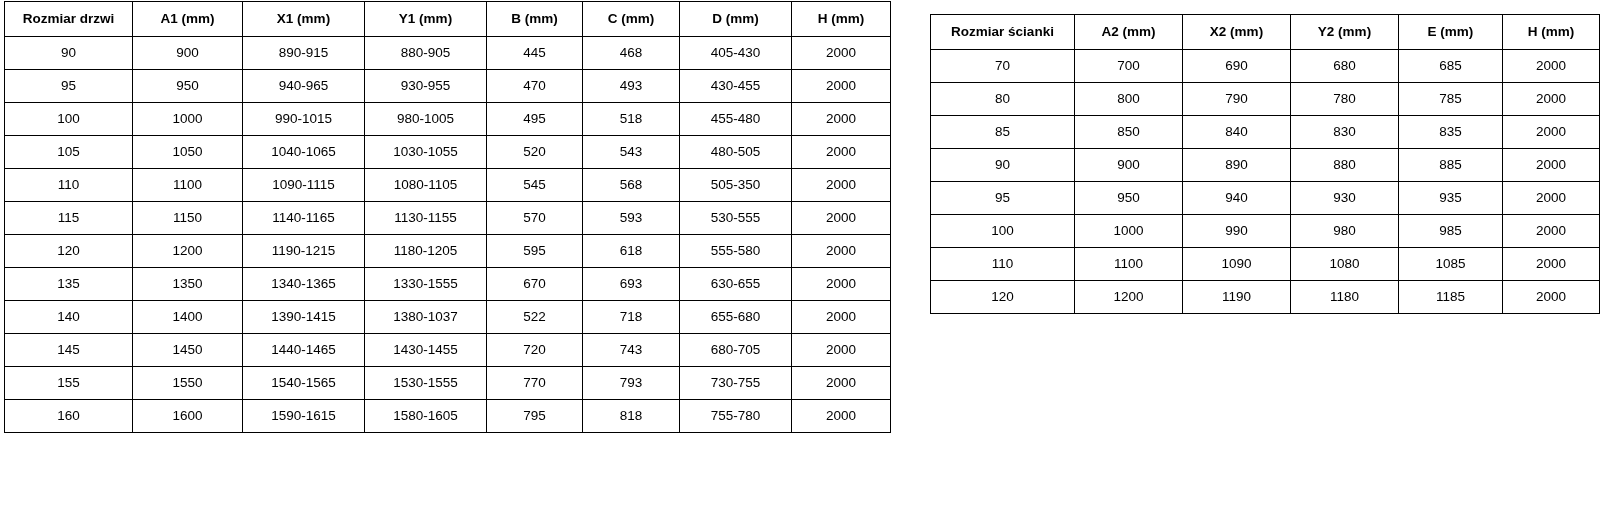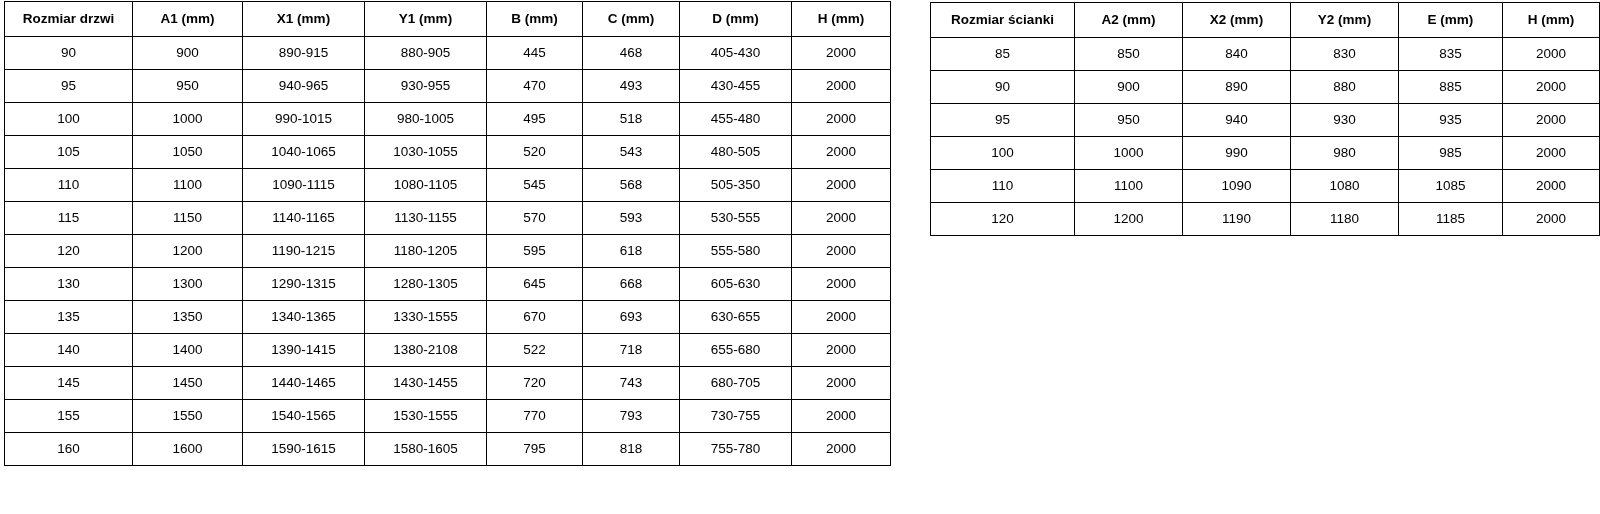--- a/index.html
+++ b/index.html
@@ -17,21 +17,21 @@
   .page {
     position: relative;
     width: 1600px;
     height: 514px;
   }
   .table-wrap {
     position: absolute;
     top: 0;
   }
   #doors-wrap { left: 4px; top: 1px; }
-  #walls-wrap { left: 930px; top: 2px; }
+  #walls-wrap { left: 930px; top: 14px; }
 
   table.spec {
     border-collapse: collapse;
     table-layout: fixed;
     background: #ffffff;
   }
   table.spec th,
   table.spec td {
     border: 1px solid #000000;
     text-align: center;
@@ -164,44 +164,34 @@
             <td>120</td>
             <td>1200</td>
             <td>1190-1215</td>
             <td>1180-1205</td>
             <td>595</td>
             <td>618</td>
             <td>555-580</td>
             <td>2000</td>
           </tr>
           <tr>
-            <td>130</td>
-            <td>1300</td>
-            <td>1290-1315</td>
-            <td>1280-1305</td>
-            <td>645</td>
-            <td>668</td>
-            <td>605-630</td>
-            <td>2000</td>
-          </tr>
-          <tr>
             <td>135</td>
             <td>1350</td>
             <td>1340-1365</td>
             <td>1330-1555</td>
             <td>670</td>
             <td>693</td>
             <td>630-655</td>
             <td>2000</td>
           </tr>
           <tr>
             <td>140</td>
             <td>1400</td>
             <td>1390-1415</td>
-            <td>1380-2108</td>
+            <td>1380-1037</td>
             <td>522</td>
             <td>718</td>
             <td>655-680</td>
             <td>2000</td>
           </tr>
           <tr>
             <td>145</td>
             <td>1450</td>
             <td>1440-1465</td>
             <td>1430-1455</td>
@@ -249,20 +239,36 @@
             <th>Rozmiar ścianki</th>
             <th>A2 (mm)</th>
             <th>X2 (mm)</th>
             <th>Y2 (mm)</th>
             <th>E (mm)</th>
             <th>H (mm)</th>
           </tr>
       </thead>
       <tbody id="walls-body">
           <tr>
+            <td>70</td>
+            <td>700</td>
+            <td>690</td>
+            <td>680</td>
+            <td>685</td>
+            <td>2000</td>
+          </tr>
+          <tr>
+            <td>80</td>
+            <td>800</td>
+            <td>790</td>
+            <td>780</td>
+            <td>785</td>
+            <td>2000</td>
+          </tr>
+          <tr>
             <td>85</td>
             <td>850</td>
             <td>840</td>
             <td>830</td>
             <td>835</td>
             <td>2000</td>
           </tr>
           <tr>
             <td>90</td>
             <td>900</td>

